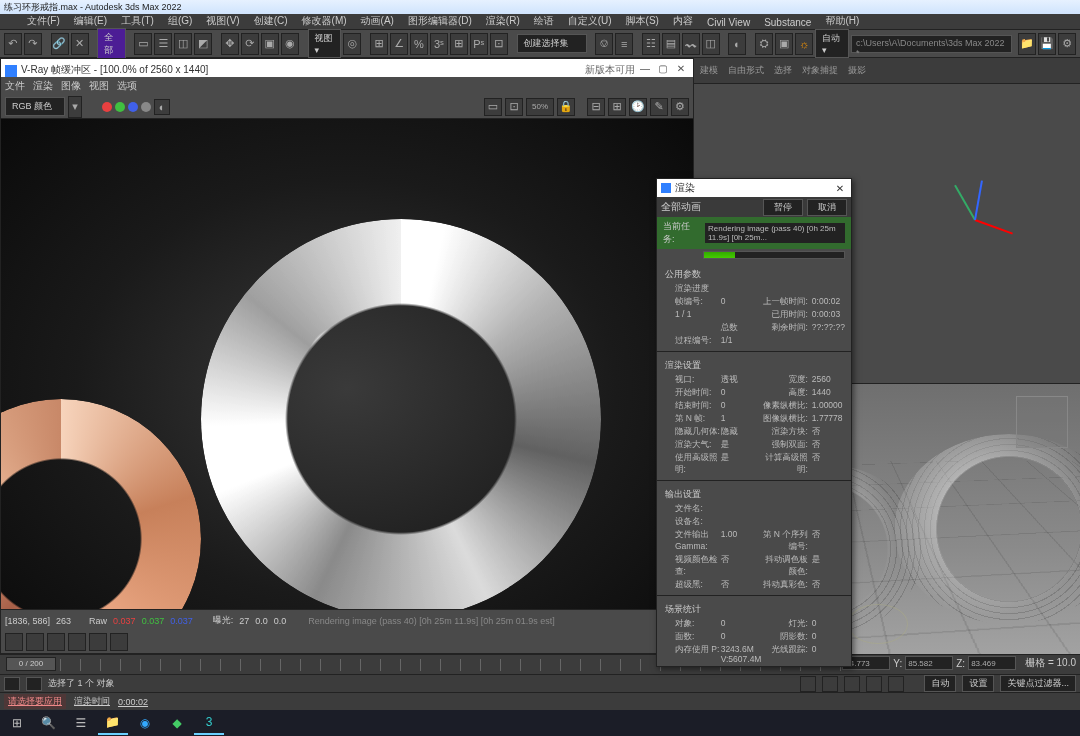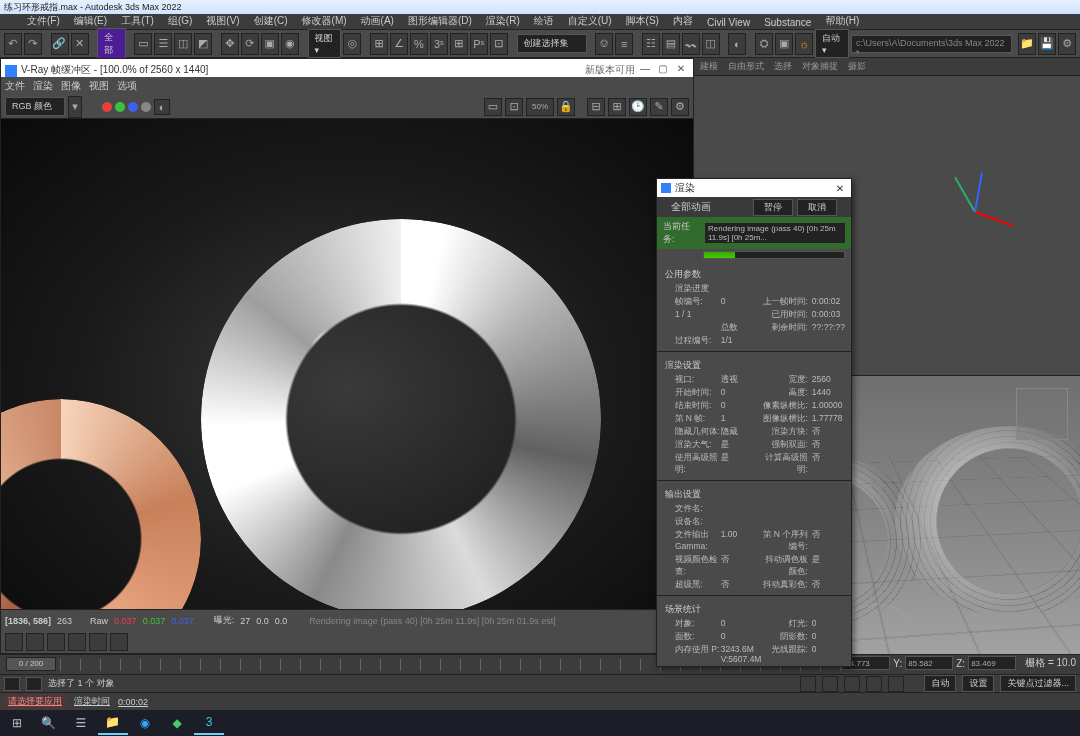--- a/index.html
+++ b/index.html
@@ -30,28 +30,28 @@
 .vfb-menubar { height: 18px; background: #4a4a4a; display: flex; align-items: center; padding: 0 4px; gap: 8px; }
 .vfb-menubar span { color: #ccc; }
 .vfb-toolbar { height: 24px; background: #4a4a4a; border-bottom: 1px solid #222; display: flex; align-items: center; padding: 0 4px; gap: 3px; }
 .vfb-toolbar .dot { width: 10px; height: 10px; border-radius: 50%; }
 .vfb-toolbar .red { background: #e84040; } .vfb-toolbar .green { background: #40c040; } .vfb-toolbar .blue { background: #4060e8; } .vfb-toolbar .gray { background: #888; }
 .vfb-img { flex: 1; background: #2a2a2a; position: relative; overflow: hidden; display: flex; align-items: center; justify-content: center; }
 .placeholder-render { width: 100%; height: 100%; background: radial-gradient(ellipse at 50% 55%, #3a3a3a 0%, #1a1a1a 55%, #0a0a0a 100%); position: relative; }
 .ring-main { position: absolute; left: 200px; top: 100px; width: 400px; height: 400px; border-radius: 50%; background: radial-gradient(circle at 35% 35%, #fff 0%, #ddd 8%, transparent 9%) , conic-gradient(#fff, #aaa, #666, #ccc, #888, #fff, #999, #ddd); -webkit-mask: radial-gradient(circle, transparent 40%, black 41%); mask: radial-gradient(circle, transparent 40%, black 41%); filter: contrast(1.2); }
 .ring-rose { position: absolute; left: -80px; top: 280px; width: 280px; height: 280px; border-radius: 50%; background: conic-gradient(#f7d4bc, #c7805a, #e8a480, #a86048, #f0c0a0, #c88868); -webkit-mask: radial-gradient(circle, transparent 40%, black 41%); mask: radial-gradient(circle, transparent 40%, black 41%); }
 .vfb-status { height: 22px; background: #4a4a4a; border-top: 1px solid #222; display: flex; align-items: center; padding: 0 4px; gap: 6px; font-size: 9px; }
-.vfb-status .coord { color: #ccc; font-weight: bold; }
+.vfb-status .coord { color: #ccc; }
 .vfb-status .rgb-r { color: #e84040; } .vfb-status .rgb-g { color: #40c040; } .vfb-status .rgb-b { color: #4060e8; }
 .vfb-status .render-prog { color: #888; }
 .vfb-bottom-controls { height: 22px; background: #4a4a4a; display: flex; align-items: center; padding: 0 4px; gap: 3px; }
 
 
 .right-col { flex: 1; display: flex; flex-direction: column; background: #4a4a4a; }
-.right-tabs { height: 18px; background: #3c3c3c; border-bottom: 1px solid #222; display: flex; align-items: center; gap: 10px; padding: 0 6px; color: #999; font-size: 9px; }
+.right-tabs { height: 26px; background: #3c3c3c; border-bottom: 1px solid #222; display: flex; align-items: center; gap: 10px; padding: 0 6px; color: #999; font-size: 9px; }
 .viewport-top { height: 300px; background: #4a4a4a; position: relative; border-bottom: 1px solid #222; }
 .gizmo { position: absolute; right: 60px; top: 30%; width: 90px; height: 90px; }
 .axis { position: absolute; left: 45px; top: 45px; width: 40px; height: 2px; transform-origin: left center; }
 .axis.x { background: red; transform: rotate(20deg); } .axis.y { background: #3a6; transform: rotate(-120deg); } .axis.z { background: #36f; transform: rotate(-80deg); }
 .mini-axes { position: absolute; left: 6px; bottom: 6px; width: 30px; height: 30px; }
 .mini-axes .ax { position: absolute; left: 15px; bottom: 0; width: 16px; height: 1px; transform-origin: left center; }
 .mini-axes .axx { background: red; transform: rotate(-20deg); } .mini-axes .axy { background: #3a6; transform: rotate(-150deg); } .mini-axes .axz { background: #36f; transform: rotate(-90deg); }
 .viewport-persp { flex: 1; background: linear-gradient(#6f6f6f, #8a8a8a 60%, #a2a2a2); position: relative; overflow: hidden; }
 .grid-lines { position: absolute; inset: 0; background-image:
   repeating-linear-gradient(80deg, rgba(0,0,0,0.1) 0 1px, transparent 1px 40px),
@@ -65,21 +65,21 @@
 .rot-nav { position: absolute; left: 40%; bottom: 10px; width: 60px; height: 40px; border: 1px solid #aa8; border-radius: 50%; opacity: 0.5; }
 .vp-label { position: absolute; left: 6px; top: 4px; font-size: 9px; color: #333; }
 
 
 .render-panel { position: absolute; left: 656px; top: 178px; width: 196px; background: #4a4a4a; border: 1px solid #222; box-shadow: 2px 2px 6px rgba(0,0,0,0.5); z-index: 50; }
 .rp-title { height: 18px; background: #fff; color: #333; display: flex; align-items: center; padding: 0 4px; font-size: 10px; }
 .rp-title .ic { width: 10px; height: 10px; background: #3080ff; margin-right: 4px; }
 .rp-title .sp { flex: 1; }
 .rp-title .cls { color: #333; width: 14px; text-align: center; }
 .rp-row-bg { background: #2b2b2b; }
-.rp-header { height: 20px; display: flex; align-items: center; padding: 0 14px; gap: 4px; background: #3a3a3a; }
+.rp-header { height: 20px; display: flex; align-items: center; padding: 0 4px; gap: 4px; background: #3a3a3a; }
 .rp-header .lbl { flex: 1; color: #ccc; }
 .rp-header .btn { background: #222; border: 1px solid #555; color: #ccc; padding: 1px 10px; font-size: 9px; }
 .rp-progress { display: flex; align-items: center; padding: 3px 6px; gap: 4px; font-size: 9px; }
 .rp-progress .lbl2 { color: #ccc; width: 38px; }
 .rp-progress .bar-text { flex: 1; background: #222; color: #bbb; padding: 1px 3px; font-size: 8px; }
 .rp-progbar { margin: 2px 6px 4px 46px; height: 8px; background: #222; border: 1px solid #555; position: relative; }
 .rp-progbar .fill { height: 100%; width: 22%; background: linear-gradient(#3a0, #4c0); }
 .rp-section { padding: 2px 6px; }
 .rp-section-title { color: #ccc; font-size: 9px; padding: 3px 0 1px 2px; }
 .rp-kv { display: flex; font-size: 8.5px; color: #bbb; padding: 0.5px 0 0.5px 12px; }

